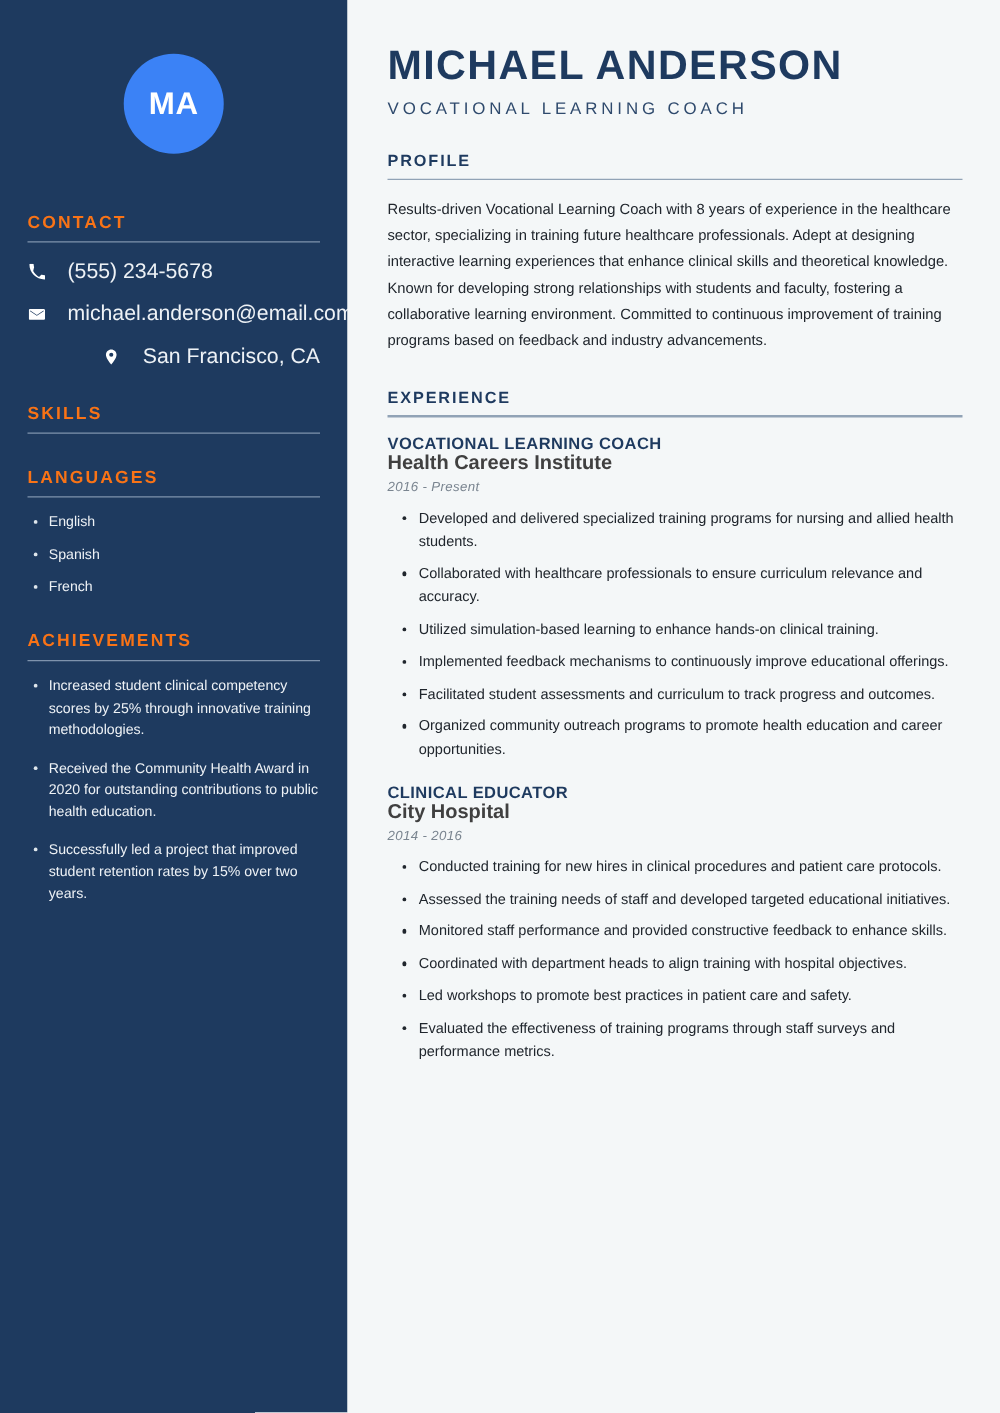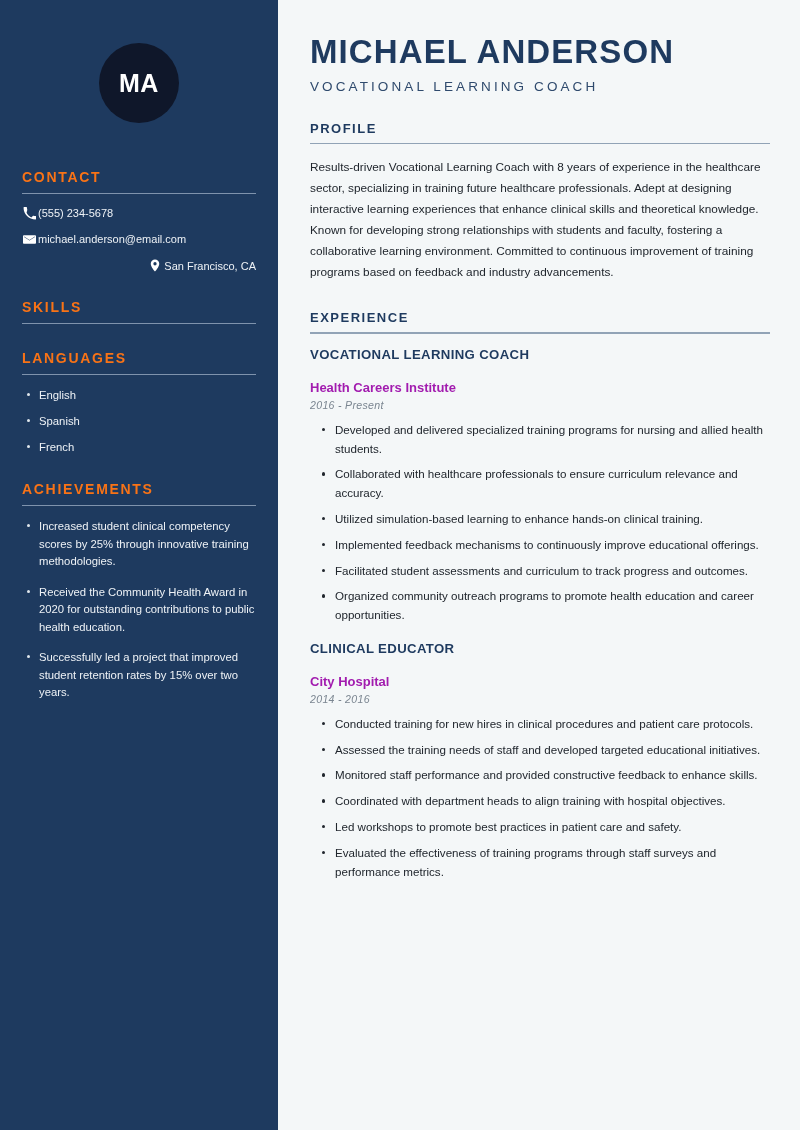--- a/index.html
+++ b/index.html
@@ -37,21 +37,21 @@
     display: flex;
     justify-content: center;
     padding-top: 43px;
     padding-bottom: 46px;
   }
 
   .avatar {
     width: 80px;
     height: 80px;
     border-radius: 50%;
-    background: #0f172a;
+    background: #3b82f6;
     display: flex;
     align-items: center;
     justify-content: center;
     color: #ffffff;
     font-size: 25px;
     font-weight: bold;
     letter-spacing: 0.5px;
   }
 
   .side-section {
@@ -70,22 +70,22 @@
   .side-rule {
     height: 1px;
     background: #7f93ad;
     margin-bottom: 12px;
   }
 
   
   .contact-row {
     display: flex;
     align-items: center;
-    gap: 2px;
-    font-size: 11px;
+    gap: 18px;
+    font-size: 17px;
     color: #eef2f6;
     margin-bottom: 12px;
     line-height: 1.3;
   }
   .contact-row:last-child { margin-bottom: 0; justify-content: flex-end; }
 
   .c-icon {
     width: 14px;
     height: 14px;
     flex: 0 0 14px;
@@ -183,24 +183,24 @@
 
   .job-title {
     font-size: 13.2px;
     font-weight: bold;
     color: #1e3a5f;
     letter-spacing: 0.35px;
     text-transform: uppercase;
   }
 
   .job-company {
-    font-size: 13px;
-    font-weight: bold;
-    color: #a21caf;
-    margin-top: 18px;
+    font-size: 16px;
+    font-weight: bold;
+    color: #404040;
+    margin-top: 0;
   }
 
   .job-dates {
     font-size: 10.6px;
     font-style: italic;
     color: #7a8590;
     margin-top: 4px;
     letter-spacing: 0.3px;
   }
 

